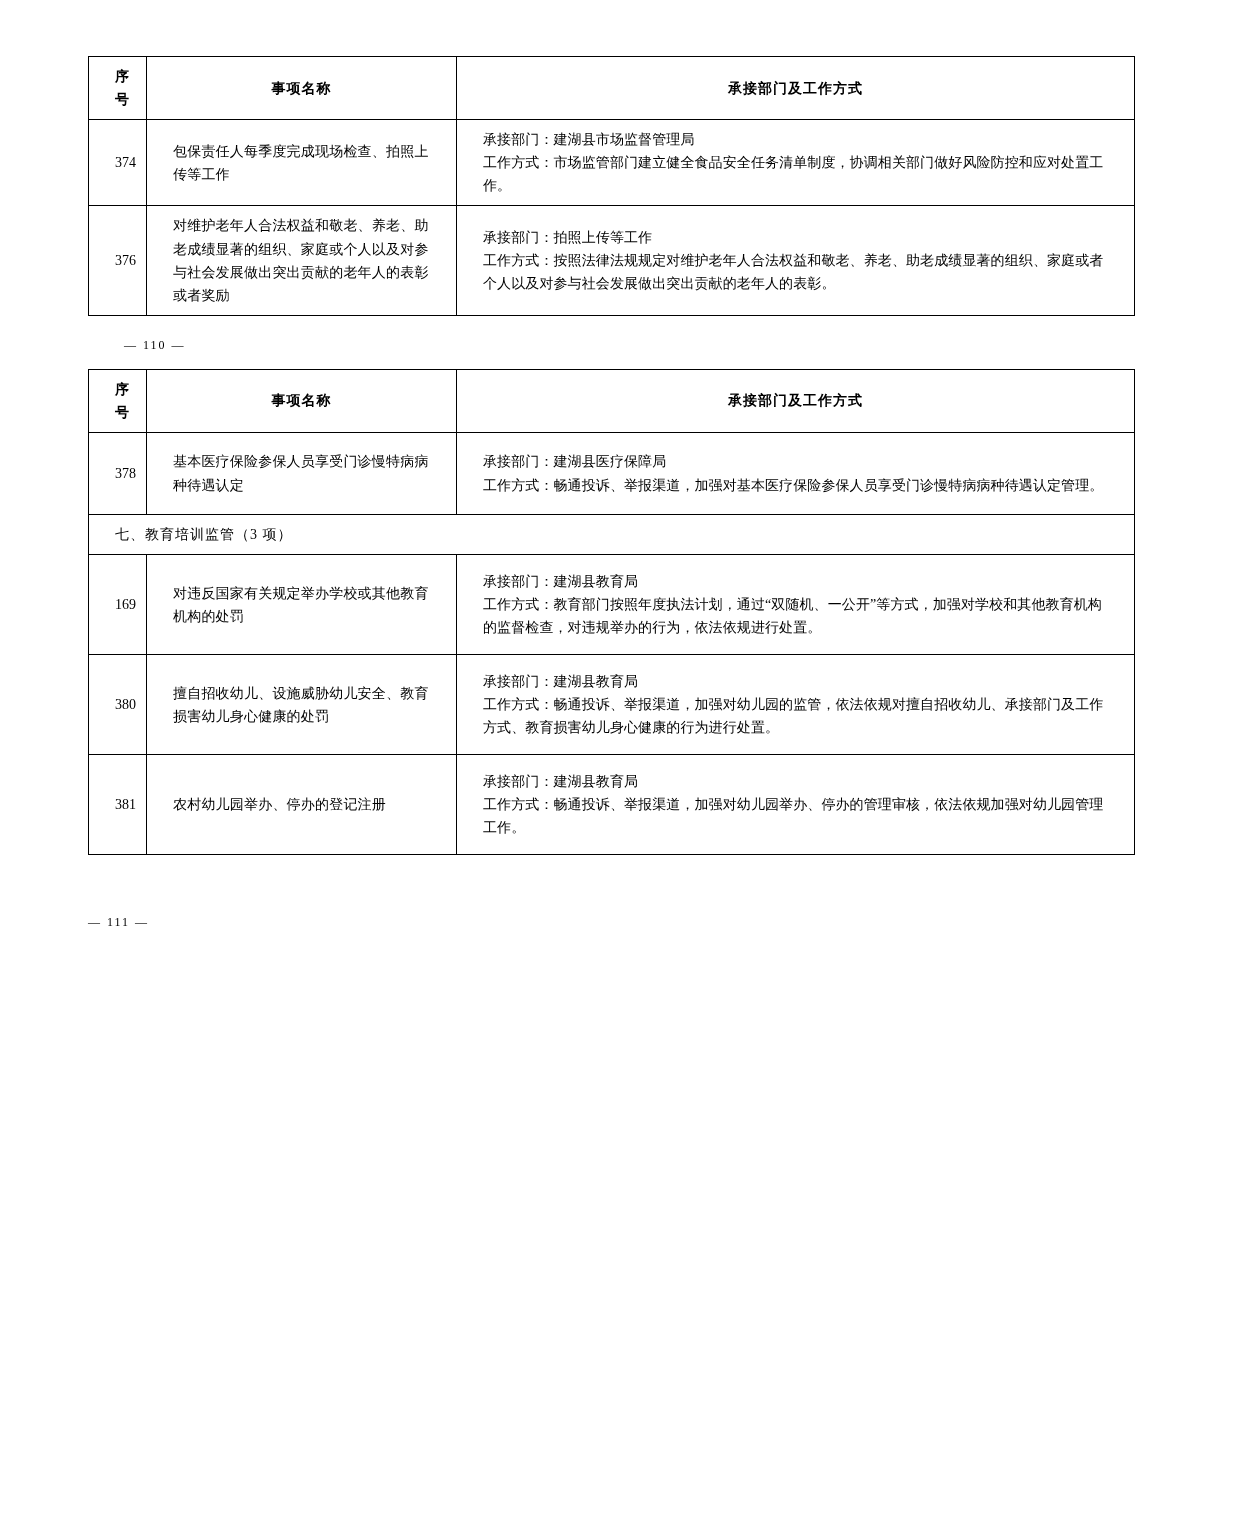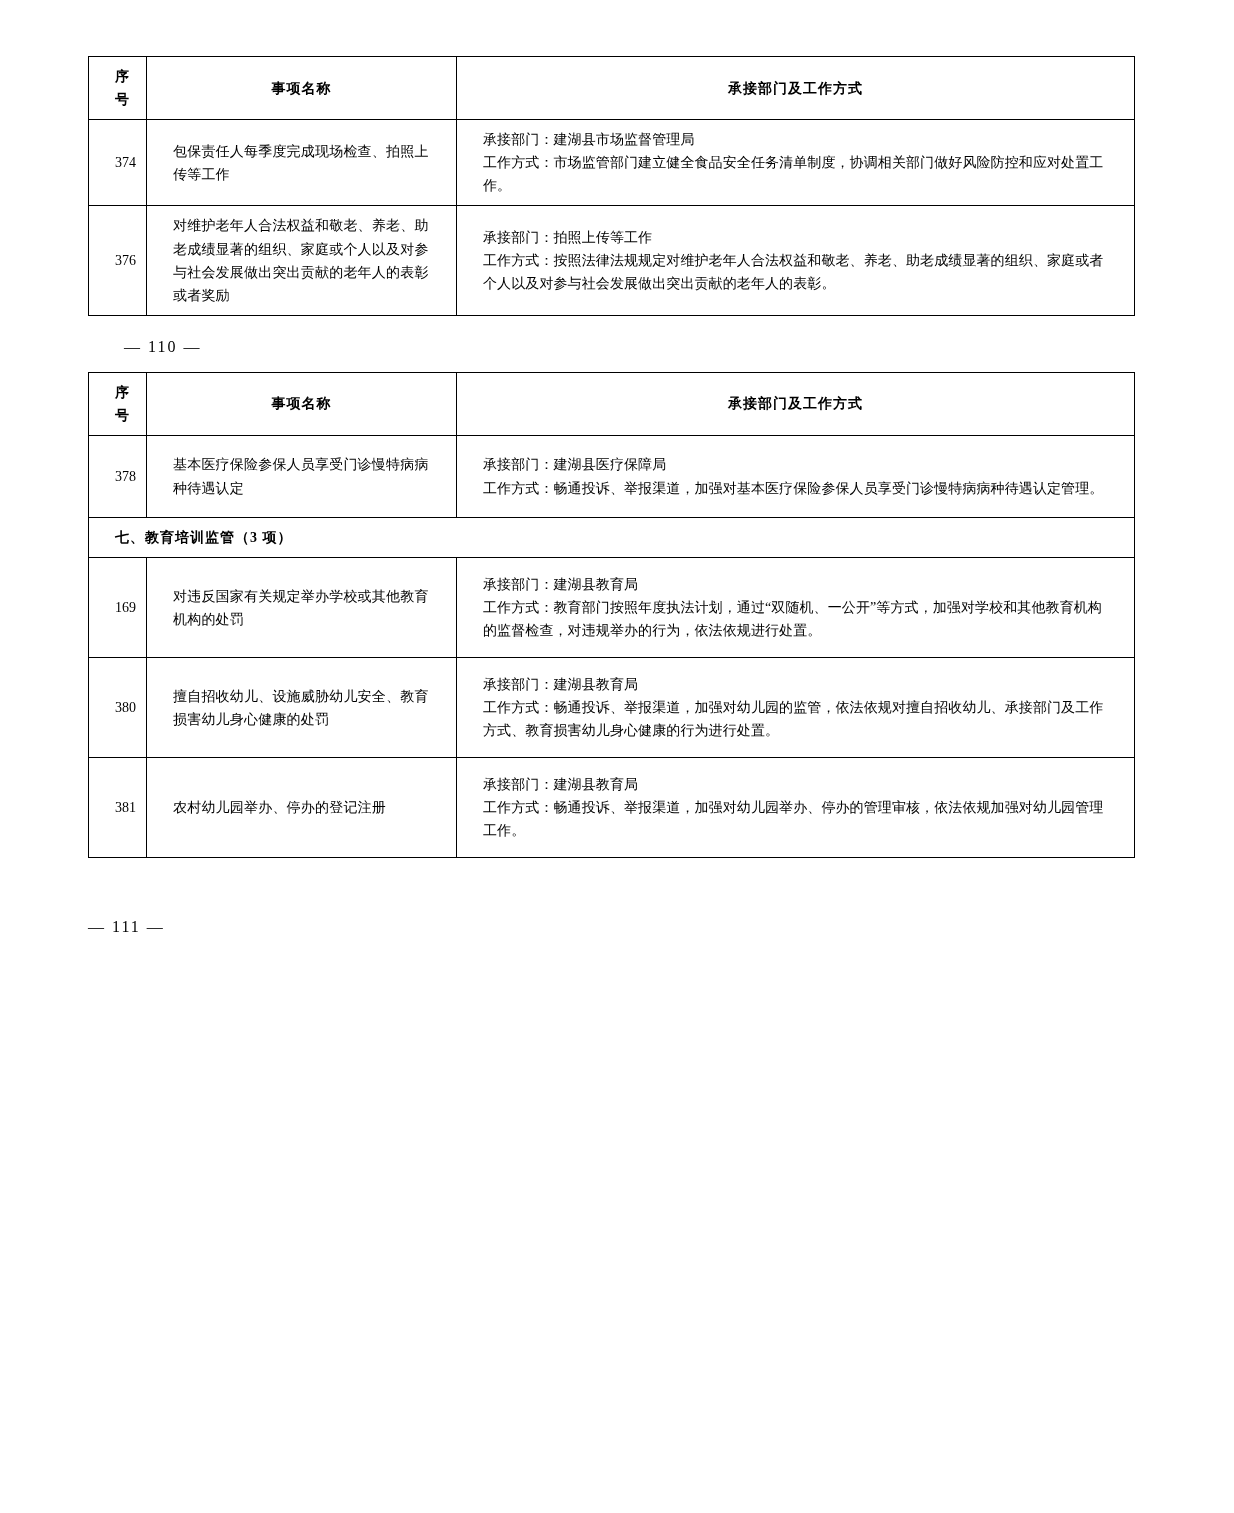--- a/index.html
+++ b/index.html
@@ -55,29 +55,29 @@
   }
   td.dept {
     text-align: left;
     letter-spacing: 0.1px;
   }
   td.dept .line { display: block; }
   .tall-2 { height: 82px; }
   .tall-3 { height: 100px; }
 
   .section-row td {
-    font-weight: bold;
+    font-weight: normal;
     font-size: 16px;
     letter-spacing: 1px;
     padding: 12px 14px;
     margin-left: 40px;
   }
 
   .page-num {
-    font-size: 16px;
+    font-size: 12px;
     letter-spacing: 2px;
     font-family: "Liberation Serif", "DejaVu Serif", serif;
   }
   .page-num-left {
     margin: 22px 0 16px 36px;
   }
   .page-num-right {
     text-align: left;
     margin-top: 60px;
     padding-right: 40px;

